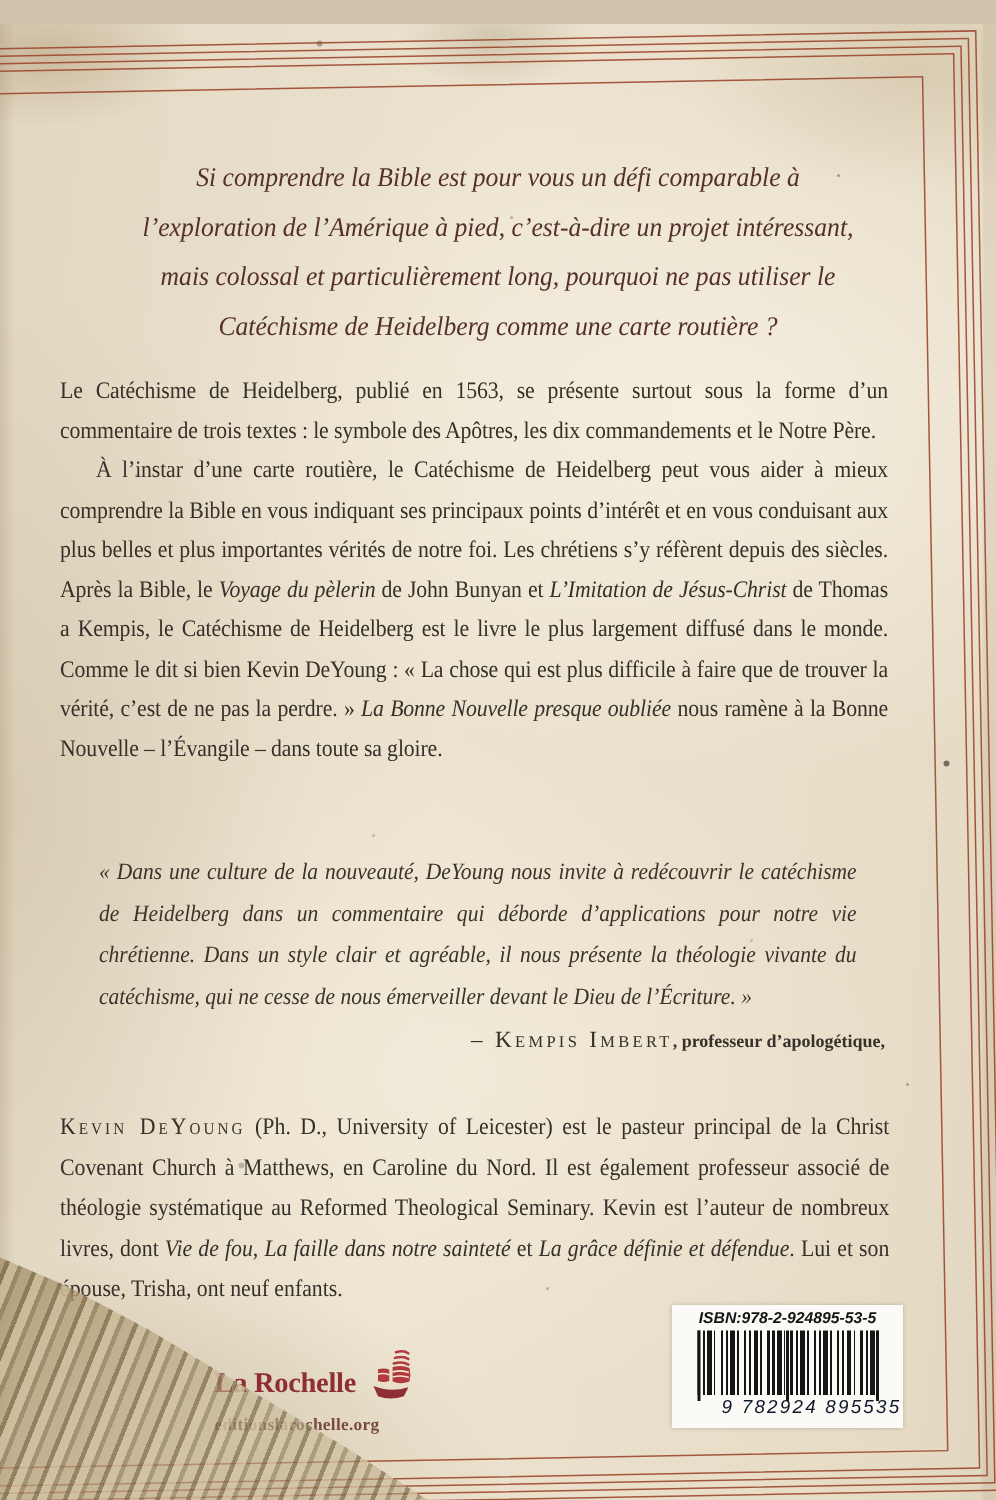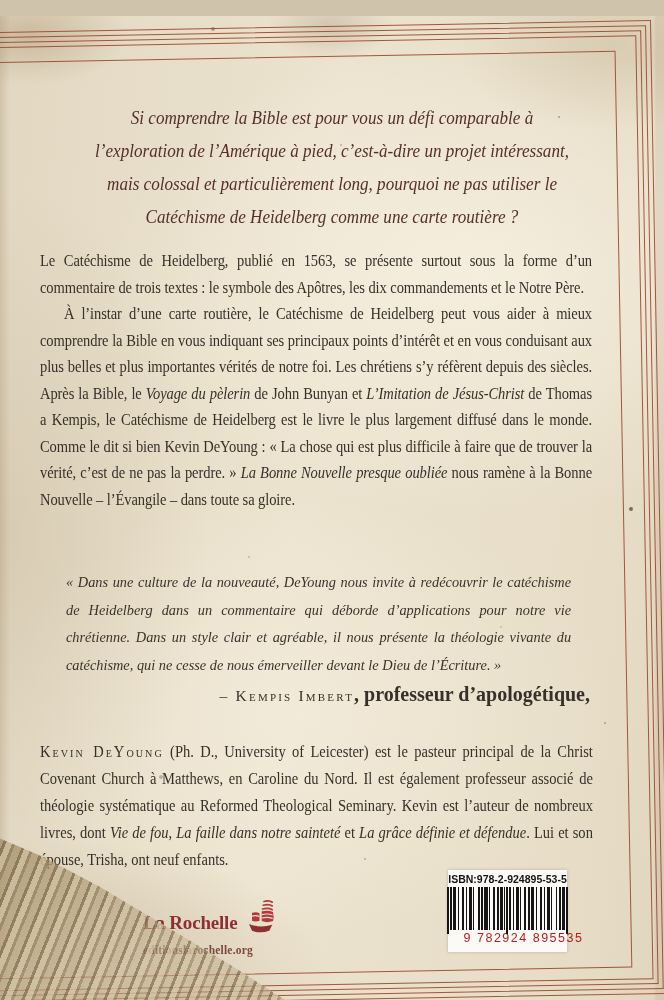--- a/index.html
+++ b/index.html
@@ -65,47 +65,47 @@
   .synopsis { position:absolute; left:40px; top:232px; width:600px;
     transform:scaleX(.92); transform-origin:0 0;
     font-size:15.8px; line-height:26.5px; text-align:justify; letter-spacing:-.1px; }
   .synopsis p { margin:0; }
   .synopsis p.indent { text-indent:26px; }
   .pull-quote { position:absolute; left:66px; top:552px; width:549px;
     transform:scaleX(.92); transform-origin:0 0;
     font-style:italic; font-size:15.6px; line-height:27.5px; text-align:justify; color:#3a322b; }
   .attribution { position:absolute; right:74px; top:666px; text-align:right; line-height:24px; }
   .attr-name { font-variant:small-caps; letter-spacing:1.8px; font-size:15.5px; }
-  .attr-role, .attr-org { font-weight:bold; font-size:20px; }
+  .attr-role, .attr-org { font-weight:bold; font-size:12px; }
   .attr-org { margin-top:2px; }
   .bio { position:absolute; left:40px; top:722px; width:601px;
     transform:scaleX(.92); transform-origin:0 0;
     font-size:15.8px; line-height:27px; text-align:justify; margin:0; }
   .it { font-style:italic; }
   .sc { font-variant:small-caps; letter-spacing:2.2px; }
   
   .publisher { position:absolute; left:143px; top:882px; z-index:5; }
   .pub-row { display:flex; align-items:flex-end; gap:9px; }
   .pub-name { font-weight:bold; font-size:19px; letter-spacing:-.2px; color:#8e2f33; line-height:1; padding-bottom:3px; }
   .ship { width:30px; height:37px; display:block; }
   .pub-url { margin-top:9px; font-weight:bold; font-size:11.5px; letter-spacing:.2px; color:#7a4a3e; }
   
-  .barcode { position:absolute; left:448px; top:854px; width:119px; height:82px; z-index:7;
+  .barcode { position:absolute; left:448px; top:854px; width:154px; height:82px; z-index:7;
     background:#fbfaf6; box-shadow:0 0 3px rgba(60,45,30,.25);
-    display:flex; flex-direction:column; align-items:center; font-family:"Liberation Sans", sans-serif; }
+    display:flex; flex-direction:column; align-items:center; font-family:"Liberation Sans", sans-serif;font-style:italic; }
   .isbn-label { margin-top:3px; font-weight:bold; font-size:10.5px; color:#141414; white-space:nowrap; }
   .bars { position:relative; width:121px; height:43px; margin-top:2px;
     background:repeating-linear-gradient(90deg,
       #151515 0 1.5px, transparent 1.5px 3.5px,
       #151515 3.5px 5px, transparent 5px 6.5px,
       #151515 6.5px 9.5px, transparent 9.5px 11px,
       #151515 11px 12px, transparent 12px 15.5px); }
   .bars::before { content:''; position:absolute; left:0; top:0; width:2px; height:47px;
     background:#151515; box-shadow:59px 0 0 #151515, 119px 0 0 #151515; }
-  .digits { font-size:12.5px; letter-spacing:1.5px; color:#b91c1c; margin-top:1px; white-space:nowrap;padding-left:32px; }
+  .digits { font-size:12.5px; letter-spacing:1.5px; color:#0f172a; margin-top:1px; white-space:nowrap;padding-left:32px; }
 </style>
 </head>
 <body>
 
 <div class="cover">
 
   <div class="texture"></div>
   <div class="speckles"></div>
 
   <div class="frame">

